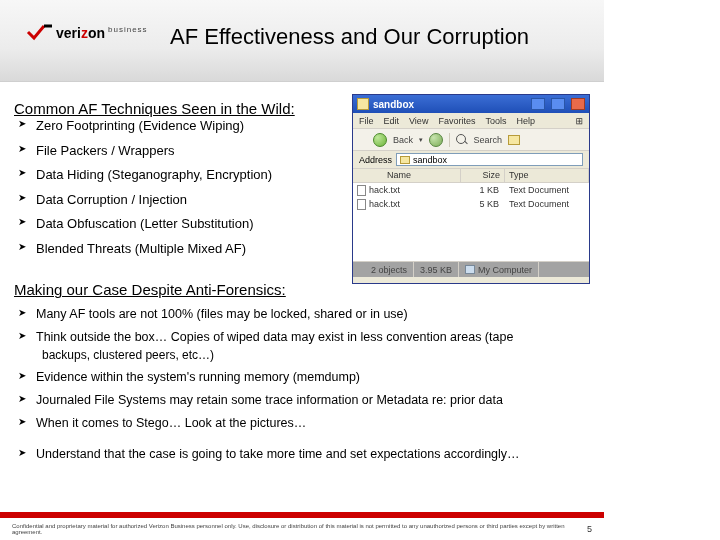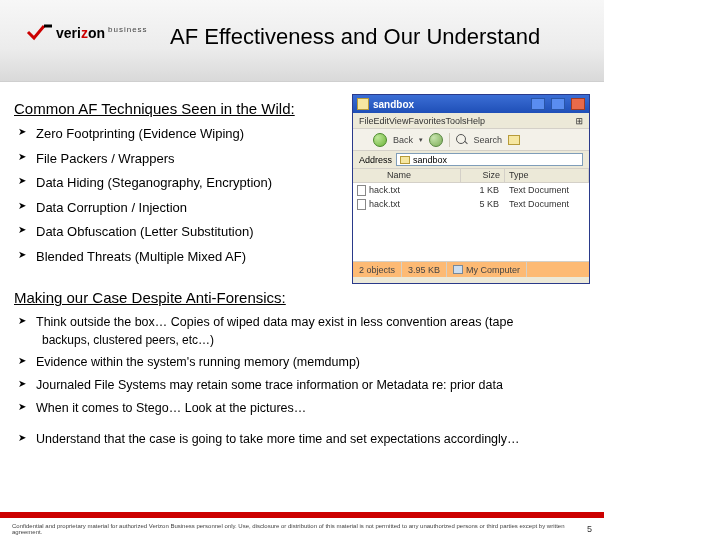--- a/index.html
+++ b/index.html
@@ -7,36 +7,36 @@
   .slide { position: relative; width: 604px; height: 540px; text-decoration: underline; }
   .header { position: relative; height: 82px; background: linear-gradient(#f7f7f7 0%, #ececec 60%, #d9d9d9 100%); border-bottom: 1px solid #cfcfcf; }
   .logo { position: absolute; left: 26px; top: 24px; display: flex; align-items: center; }
   .vz-check { width: 28px; height: 18px; position: relative; margin-right: 2px; }
   .vz-check svg { width: 28px; height: 18px; display: block; }
   .vz-text { font-size: 14px; font-weight: bold; letter-spacing: 0; }
   .vz-text .red { color: #c00; }
   .vz-biz { font-size: 8px; color: #444; letter-spacing: 1px; margin-left: 3px; transform: translateY(-4px); }
   .title { position: absolute; top: 24px; left: 170px; right: 16px; font-size: 22px; color: #000; }
   .content { position: absolute; top: 100px; left: 14px; right: 14px; bottom: 40px; }
-  .sec-head { font-size: 15px; text-decoration: underline; margin-bottom: 8px; }
+  .sec-head { font-size: 15px; text-decoration: underline; }
   ul.arrows { list-style: none; padding-left: 22px; }
   ul.arrows > li { position: relative; font-size: 13px; line-height: 1.35; margin-bottom: 7px; padding-left: 0; }
   ul.arrows > li::before { content: "➤"; position: absolute; left: -18px; top: 0; font-size: 10px; color: #000; }
   ul.arrows.small > li { font-size: 12.5px; margin-bottom: 6px; }
   .subnote { display: block; font-size: 12px; padding-left: 6px; margin-top: 1px; }
   .col-left { width: 400px; }
   .sec2 { margin-top: 24px; }
   .sec2 .sec-head { margin-bottom: 8px; }
   .screenshot { position: absolute; right: 14px; top: 94px; width: 238px; height: 190px; border: 1px solid #2a3a8a; background: #ece9d8; font-family: Tahoma, Arial, sans-serif; font-size: 10px; }
   .ss-title { height: 18px; background: linear-gradient(#3b6ed5, #1f4fb7); color: #fff; display: flex; align-items: center; padding: 0 4px; font-size: 10px; font-weight: bold; gap: 4px; }
   .ss-title .t-icon { width: 12px; height: 12px; background: #f6e7a1; border: 1px solid #b79b3a; }
   .ss-title .spacer { flex: 1; }
   .ss-title .wbtn { width: 14px; height: 12px; background: #5a8df0; border: 1px solid #2a56a8; margin-left: 2px; }
   .ss-title .wbtn.close { background: #e86a4a; border-color: #a33b22; }
-  .ss-menu { height: 16px; background: #ece9d8; display: flex; align-items: center; padding: 0 6px; font-size: 9px; color: #333; border-bottom: 1px solid #d4d0c8; }
+  .ss-menu { height: 16px; background: #ece9d8; display: flex; align-items: center; gap: 10px; padding: 0 6px; font-size: 9px; color: #333; border-bottom: 1px solid #d4d0c8; }
   .ss-menu span:last-child { margin-left: auto; }
   .ss-tool { height: 22px; background: #f3f1e9; display: flex; align-items: center; gap: 6px; padding: 0 20px; border-bottom: 1px solid #d4d0c8; font-size: 9px; color: #444; }
   .ss-tool .circ { width: 14px; height: 14px; border-radius: 50%; background: radial-gradient(circle at 30% 30%, #bfe89a, #6db43a); border: 1px solid #4a8a2a; }
   .ss-tool .sep { width: 1px; height: 14px; background: #cfcabb; }
   .ss-tool .mag { width: 12px; height: 12px; position: relative; }
   .ss-tool .mag::before { content: ""; position: absolute; width: 8px; height: 8px; border: 1px solid #555; border-radius: 50%; }
   .ss-tool .mag::after { content: ""; position: absolute; left: 8px; top: 8px; width: 4px; height: 1px; background: #555; transform: rotate(45deg); }
   .ss-tool .folders { width: 12px; height: 10px; background: #f6e7a1; border: 1px solid #b79b3a; }
   .ss-addr { height: 18px; display: flex; align-items: center; gap: 4px; padding: 0 6px; font-size: 9px; border-bottom: 1px solid #d4d0c8; background: #ece9d8; }
   .ss-addr .abox { flex: 1; height: 13px; background: #fff; border: 1px solid #7f9db9; display: flex; align-items: center; padding: 0 3px; gap: 3px; }
@@ -45,21 +45,21 @@
   .ss-cols div { border-right: 1px solid #d4d0c8; padding: 1px 4px; }
   .ss-cols .c1 { flex: 1.4; padding-left: 34px; }
   .ss-cols .c2 { width: 44px; text-align: right; }
   .ss-cols .c3 { width: 84px; }
   .ss-body { background: #fff; height: 78px; }
   .ss-row { display: flex; font-size: 9px; color: #333; height: 14px; align-items: center; }
   .ss-row .c1 { flex: 1.4; display: flex; align-items: center; gap: 3px; padding-left: 4px; }
   .ss-row .c2 { width: 44px; text-align: right; padding-right: 6px; }
   .ss-row .c3 { width: 84px; padding-left: 4px; }
   .ss-row .doc { width: 9px; height: 11px; background: #fff; border: 1px solid #888; position: relative; }
-  .ss-status { height: 16px; background: #fdba74; border-top: 1px solid #d4d0c8; display: flex; align-items: flex-start; font-size: 9px; color: #444; }
+  .ss-status { height: 16px; background: #a3a3a3; border-top: 1px solid #d4d0c8; display: flex; align-items: flex-start; font-size: 9px; color: #444; padding-left: 12px; }
   .ss-status div { padding: 0 6px; border-right: 1px solid #d4d0c8; height: 100%; display: flex; align-items: center; gap: 3px; }
   .ss-status .pc { width: 10px; height: 9px; background: #cde; border: 1px solid #789; }
   .footer { position: absolute; bottom: 0; left: 0; right: 0; }
   .redbar { height: 6px; background: #c00; }
   .foot-row { height: 22px; display: flex; align-items: center; justify-content: space-between; padding: 0 12px; }
   .disclaimer { font-size: 6px; color: #444; }
   .pagenum { font-size: 9px; color: #333; }
 </style>
 </head>
 <body>
@@ -72,39 +72,40 @@
         <svg viewBox="0 0 28 18">
             <path d="M2 8 L8 14 L18 2" stroke="#c00" stroke-width="3" fill="none"></path>
             <path d="M18 2 L26 2" stroke="#000" stroke-width="3"></path>
           </svg>
       </span>
       <span class="vz-text">
         <span>veri</span><span class="red">z</span><span>on</span>
       </span>
       <span class="vz-biz">business</span>
     </div>
-    <div class="title">AF Effectiveness and Our Understand</div>
+    <div class="title">AF Effectiveness and Our Corruption</div>
   </div>
 
   <div class="content">
     <div class="col-left">
       <div class="sec-head">Common AF Techniques Seen in the Wild:</div>
       <ul class="arrows">
         <li>Zero Footprinting (Evidence Wiping)</li>
         <li>File Packers / Wrappers</li>
         <li>Data Hiding (Steganography, Encryption)</li>
         <li>Data Corruption / Injection</li>
         <li>Data Obfuscation (Letter Substitution)</li>
         <li>Blended Threats (Multiple Mixed AF)</li>
       </ul>
     </div>
 
     <div class="sec2">
       <div class="sec-head">Making our Case Despite Anti-Forensics:</div>
       <ul class="arrows small">
+        <li><span>Many AF tools are not 100% (files may be locked, shared or in use)</span></li>
         <li><span>Think outside the box… Copies of wiped data may exist in less convention areas (tape</span><span class="subnote">backups, clustered peers, etc…)</span></li>
         <li><span>Evidence within the system's running memory (memdump)</span></li>
         <li><span>Journaled File Systems may retain some trace information or Metadata re: prior data</span></li>
         <li><span>When it comes to Stego… Look at the pictures…</span></li>
         <li style="margin-top:14px;"><span>Understand that the case is going to take more time and set expectations accordingly…</span></li>
       </ul>
     </div>
   </div>
 
   <div class="screenshot">

